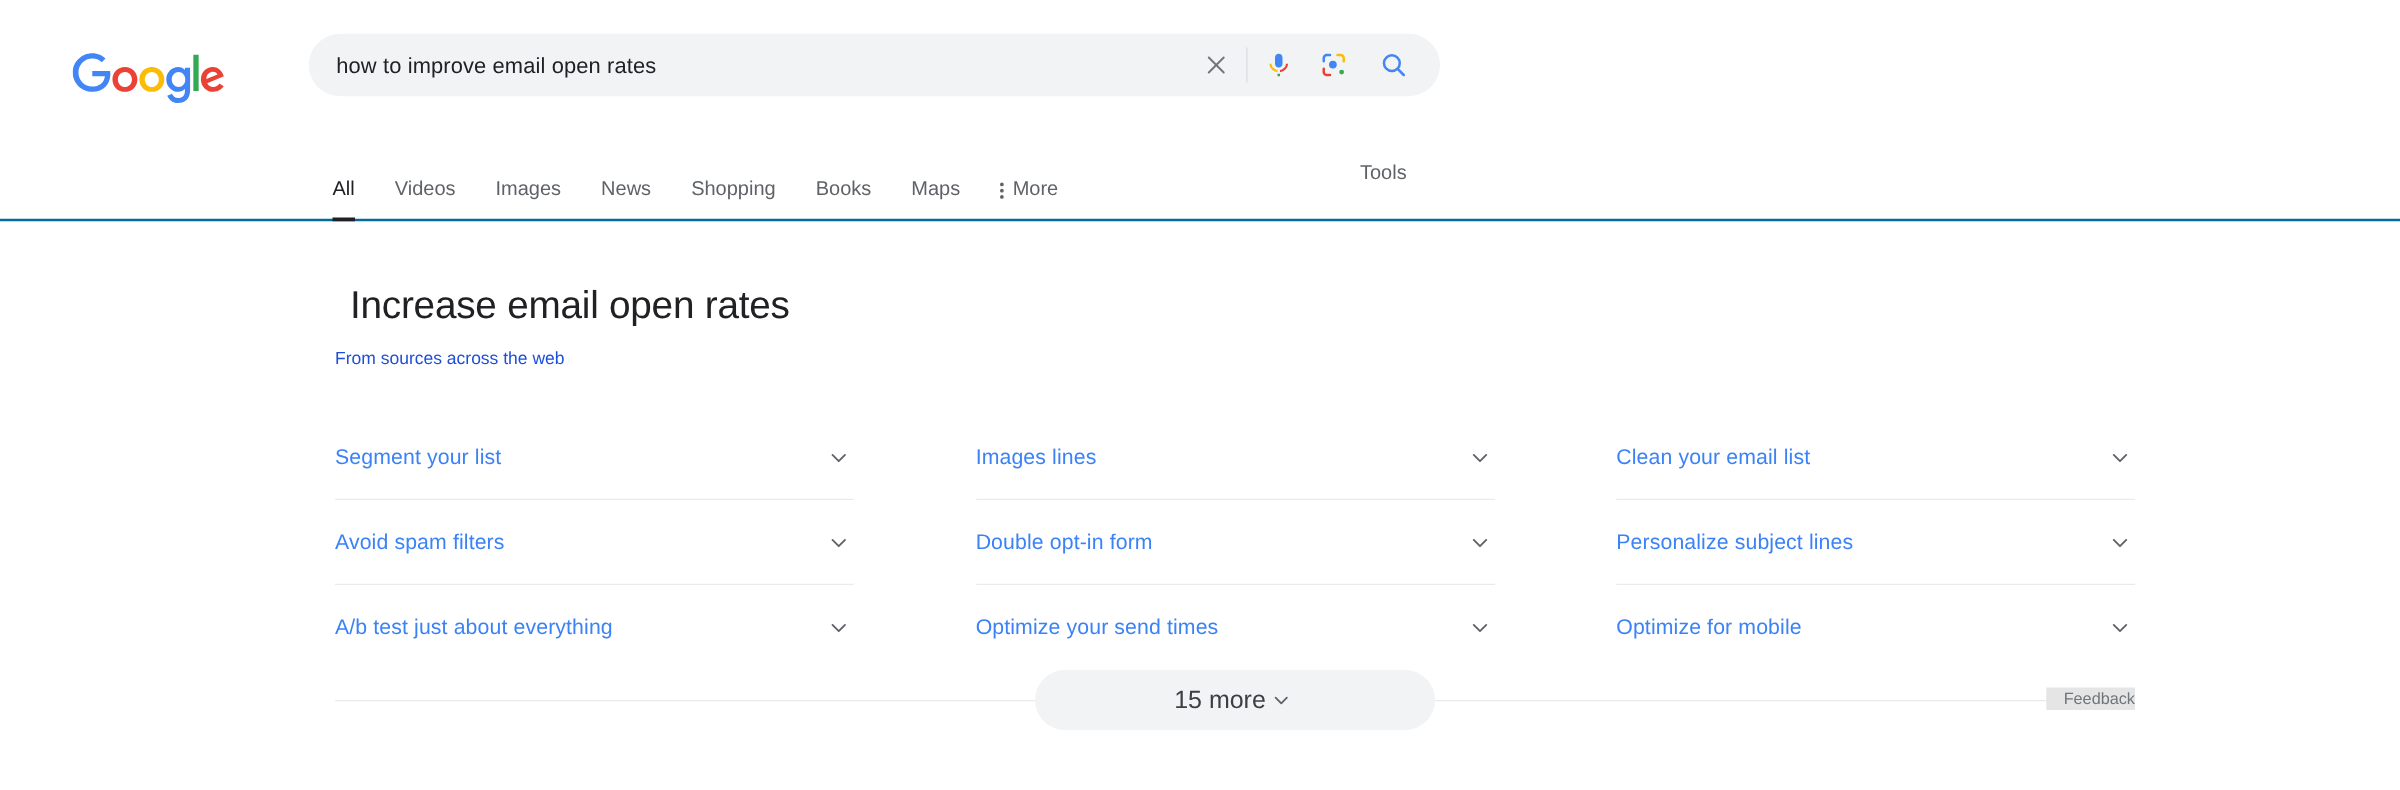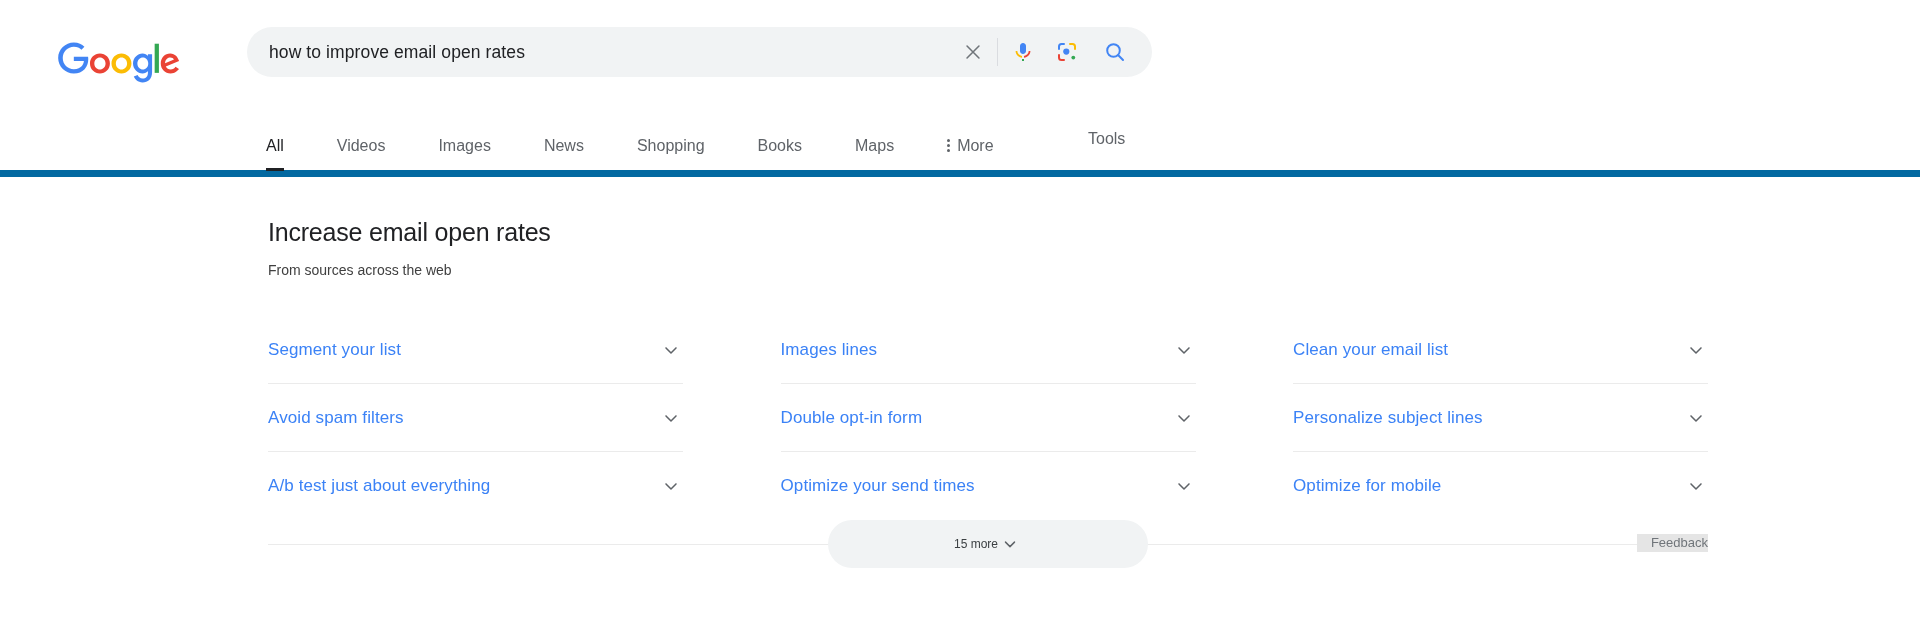--- a/index.html
+++ b/index.html
@@ -13,21 +13,21 @@
     font-family: "Liberation Sans", sans-serif;
     overflow: hidden;
   }
 
   
   .header {
     position: relative;
     width: 1920px;
     height: 177px;
     background: #ffffff;
-    border-bottom: 7px solid #0369a1;
+    border-bottom: 2px solid #0369a1;
   }
 
   .logo {
     position: absolute;
     left: 58px;
     top: 42px;
     width: 122px;
     height: 42px;
   }
   .logo svg { display: block; width: 122px; height: 42px; }
@@ -77,22 +77,21 @@
   .ic-lens   { width: 34px; height: 40px; margin-left: 10px; }
   .ic-search { width: 34px; height: 40px; margin-left: 14px; margin-right: 20px; }
 
   
   .nav {
     position: absolute;
     left: 266px;
     top: 128px;
     height: 49px;
     display: flex;
-    align-items: center;
-    gap: 21px;
+    align-items: flex-end;
   }
   .tab {
     position: relative;
     font-size: 16px;
     color: #5f6368;
     padding: 0 0 14px 0;
     margin-right: 32px;
     cursor: pointer;
     white-space: nowrap;
     line-height: 22px;
@@ -145,30 +144,30 @@
   }
 
   .content {
     position: absolute;
     left: 268px;
     top: 35px;
     width: 1440px;
   }
 
   .page-title {
-    font-size: 25px;
+    font-size: 31px;
     font-weight: 400;
     color: #202124;
-    margin: 0;
+    margin: 12px;
     line-height: 40px;
     letter-spacing: -0.2px;
   }
   .page-subtitle {
     font-size: 14px;
-    color: #404040;
+    color: #1d4ed8;
     margin: 8px 0 0 0;
     line-height: 20px;
   }
 
   
   .grid {
     margin-top: 36px;
     display: grid;
     grid-template-columns: 415px 1fr 415px 1fr 415px;
     grid-template-areas:
@@ -228,21 +227,21 @@
     height: 48px;
     min-width: 320px;
     background: #f1f3f4;
     border: none;
     border-radius: 24px;
     display: flex;
     align-items: center;
     justify-content: center;
     cursor: pointer;
     font-family: "Liberation Sans", sans-serif;
-    font-size: 12px;
+    font-size: 20px;
     color: #3c4043;
     padding: 0 40px;
   }
   .feedback {
     position: absolute;
     right: 0;
     top: 14px;
     font-size: 13px;
     color: #70757a;
     cursor: pointer;

